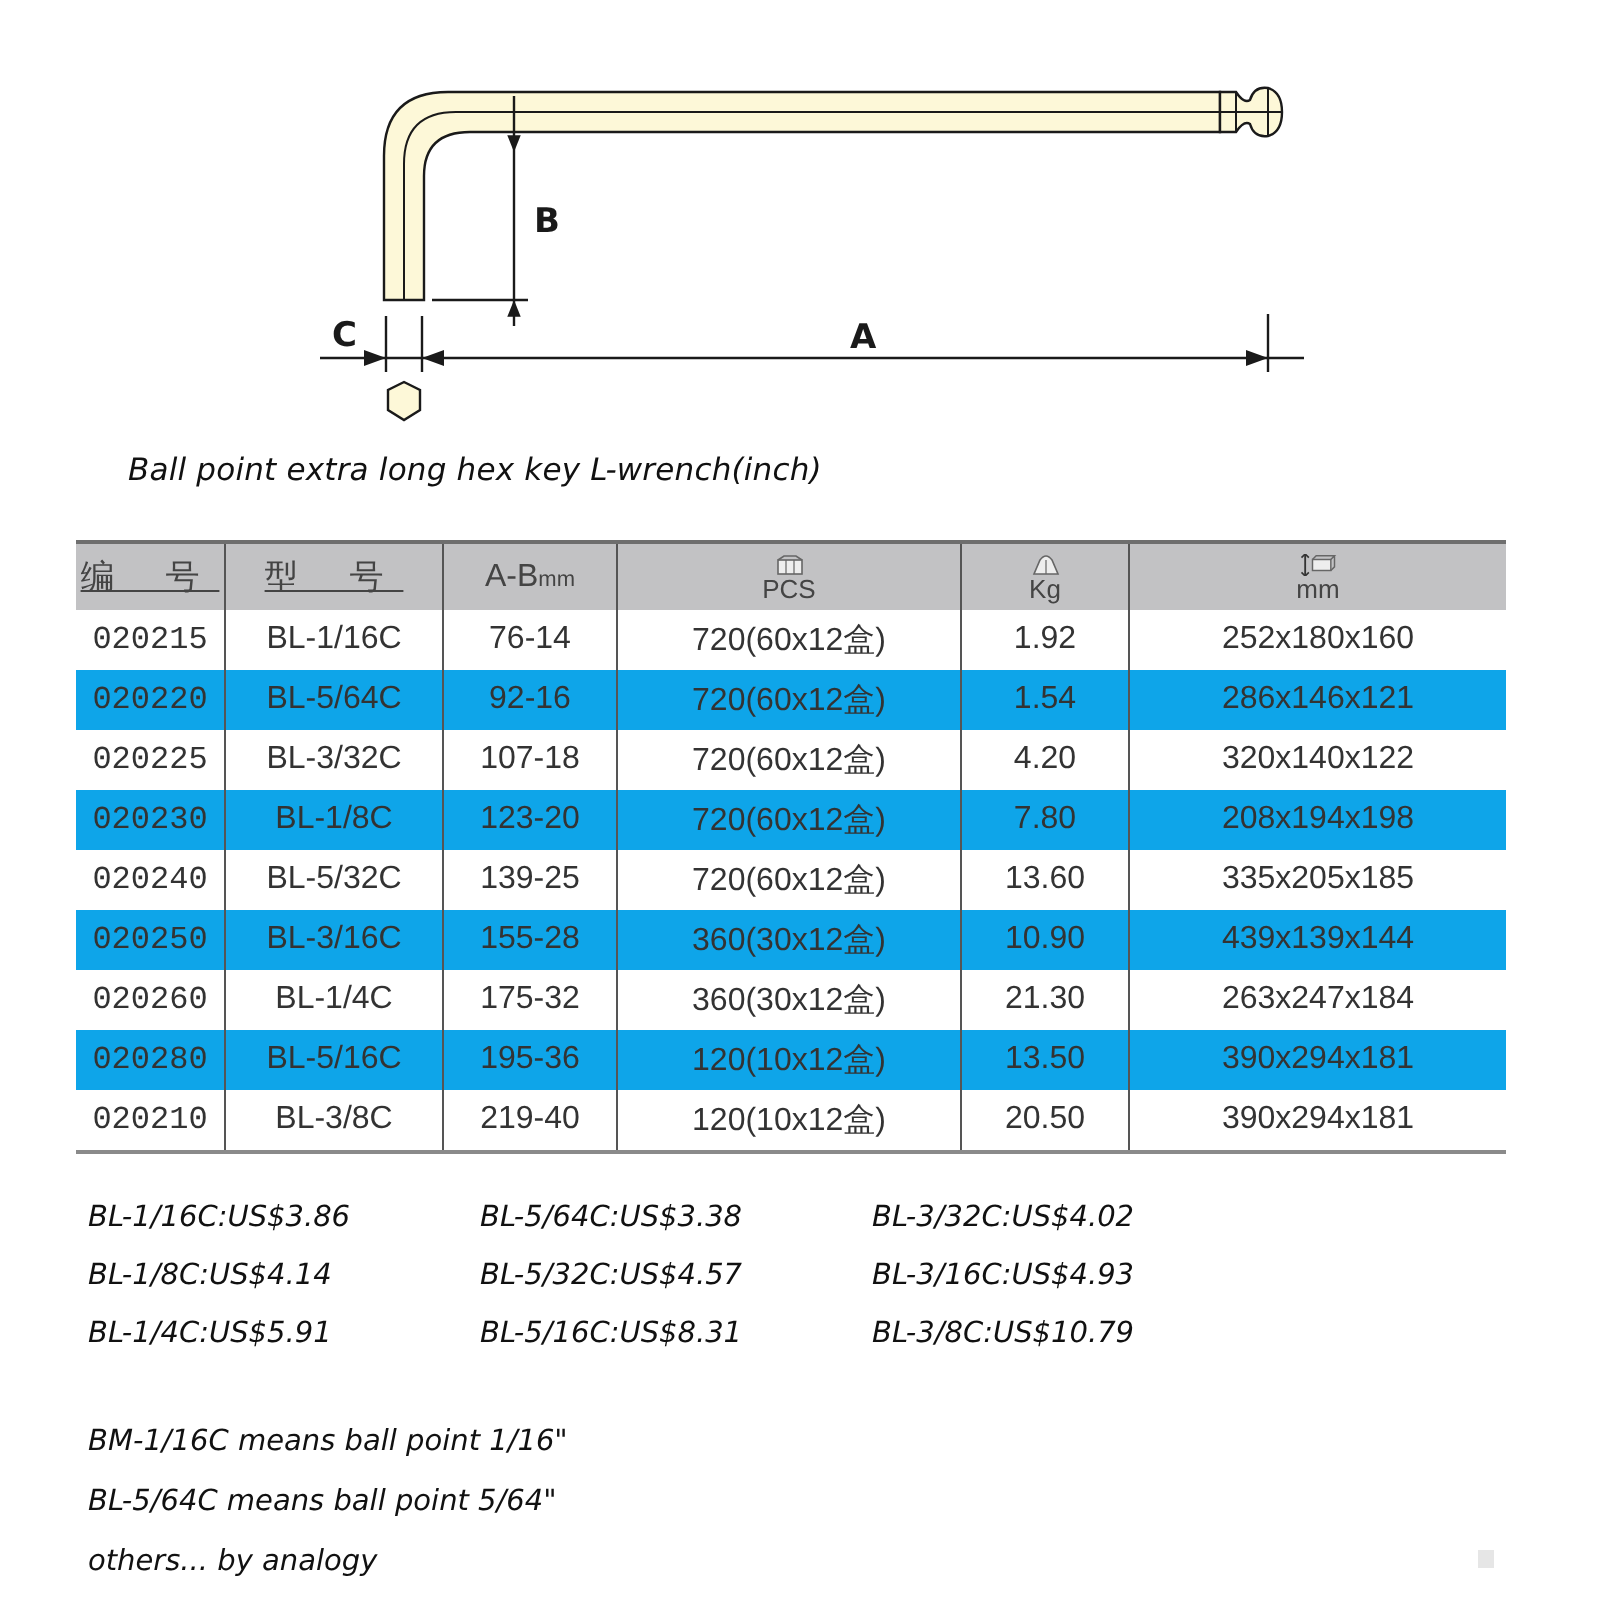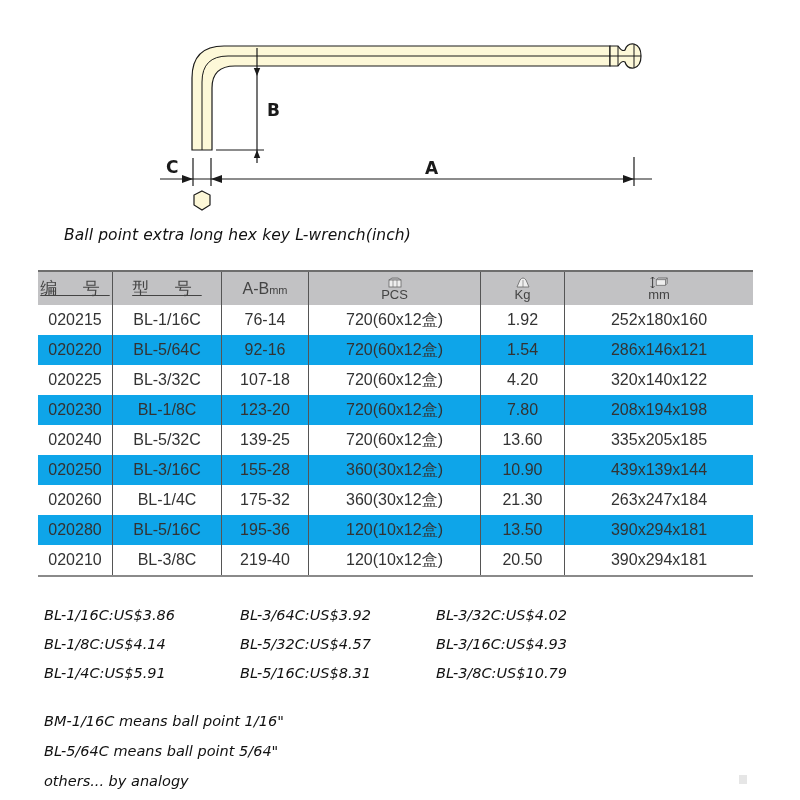--- a/index.html
+++ b/index.html
@@ -16,25 +16,25 @@
                     vertical-align: middle; text-align: center; font-size: 16px; }
     table.spec th:first-child, table.spec td:first-child { border-left: none; }
     table.spec td { height: 30px; padding: 0; font-size: 16px; text-align: center;
                     border-left: 1px solid #555; }
     table.spec tr.alt td { background: #0ea5e9; }
     table.spec tr:last-child td { border-bottom: 2px solid #8a8a8a; }
     .hdr-icon { display: block; margin: 0 auto; height: 11px; }
     .hdr-unit { display: block; font-size: 13px; line-height: 13px; color: #444; }
     .cjk { letter-spacing: 10px; font-family: "DejaVu Sans", sans-serif; font-size: 17px; text-decoration: underline; }
     .ab-small { font-size: 11px; }
-    td.c-code { text-align: left; padding-left: 9px; }
+    td.c-code { text-align: left; padding-left: 9px; font-family: Liberation Mono, monospace; }
     td.c-model { text-align: left; padding-left: 12px; }
     .prices { position: absolute; left: 44px; top: 594px; font-style: italic;
               font-family: "DejaVu Sans", sans-serif; font-size: 14.5px; color: #111; }
-    .price-row { display: flex; height: 29px; align-items: flex-end; }
+    .price-row { display: flex; height: 29px; align-items: center; }
     .price-cell { width: 196px; white-space: nowrap; }
     .notes { position: absolute; left: 44px; top: 706px; font-style: italic;
              font-family: "DejaVu Sans", sans-serif; font-size: 14.5px; color: #111; }
     .note-line { height: 30px; line-height: 30px; white-space: nowrap; }
     .watermark { position: absolute; left: 739px; top: 775px; width: 8px; height: 9px;
                  background: #e6e6e6; }
   </style>
 </head>
 <body>
 
@@ -190,21 +190,21 @@
       <td>120(10x12盒)</td>
       <td>20.50</td>
       <td>390x294x181</td>
     </tr>
   </tbody>
 </table>
 
 <div class="prices">
   <div class="price-row">
     <span class="price-cell">BL-1/16C:US$3.86</span>
-    <span class="price-cell">BL-3/64C:US$3.92</span>
+    <span class="price-cell">BL-5/64C:US$3.38</span>
     <span class="price-cell">BL-3/32C:US$4.02</span>
   </div>
   <div class="price-row">
     <span class="price-cell">BL-1/8C:US$4.14</span>
     <span class="price-cell">BL-5/32C:US$4.57</span>
     <span class="price-cell">BL-3/16C:US$4.93</span>
   </div>
   <div class="price-row">
     <span class="price-cell">BL-1/4C:US$5.91</span>
     <span class="price-cell">BL-5/16C:US$8.31</span>

